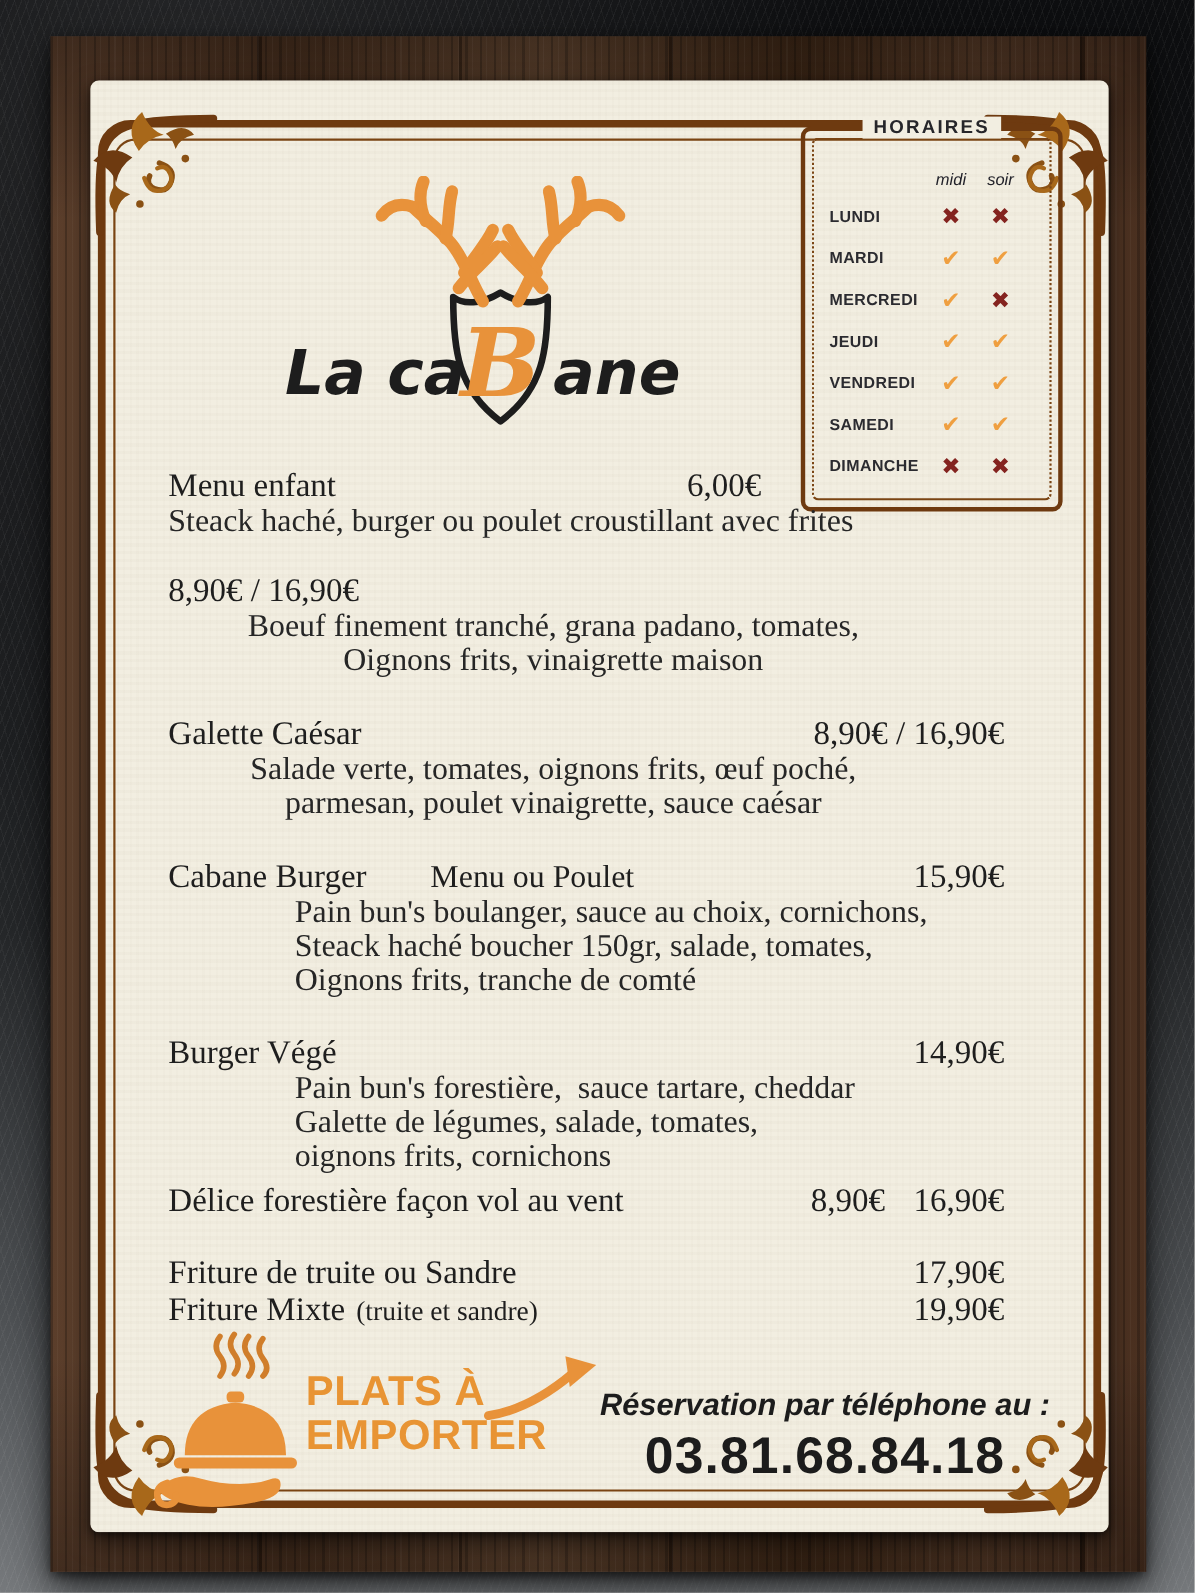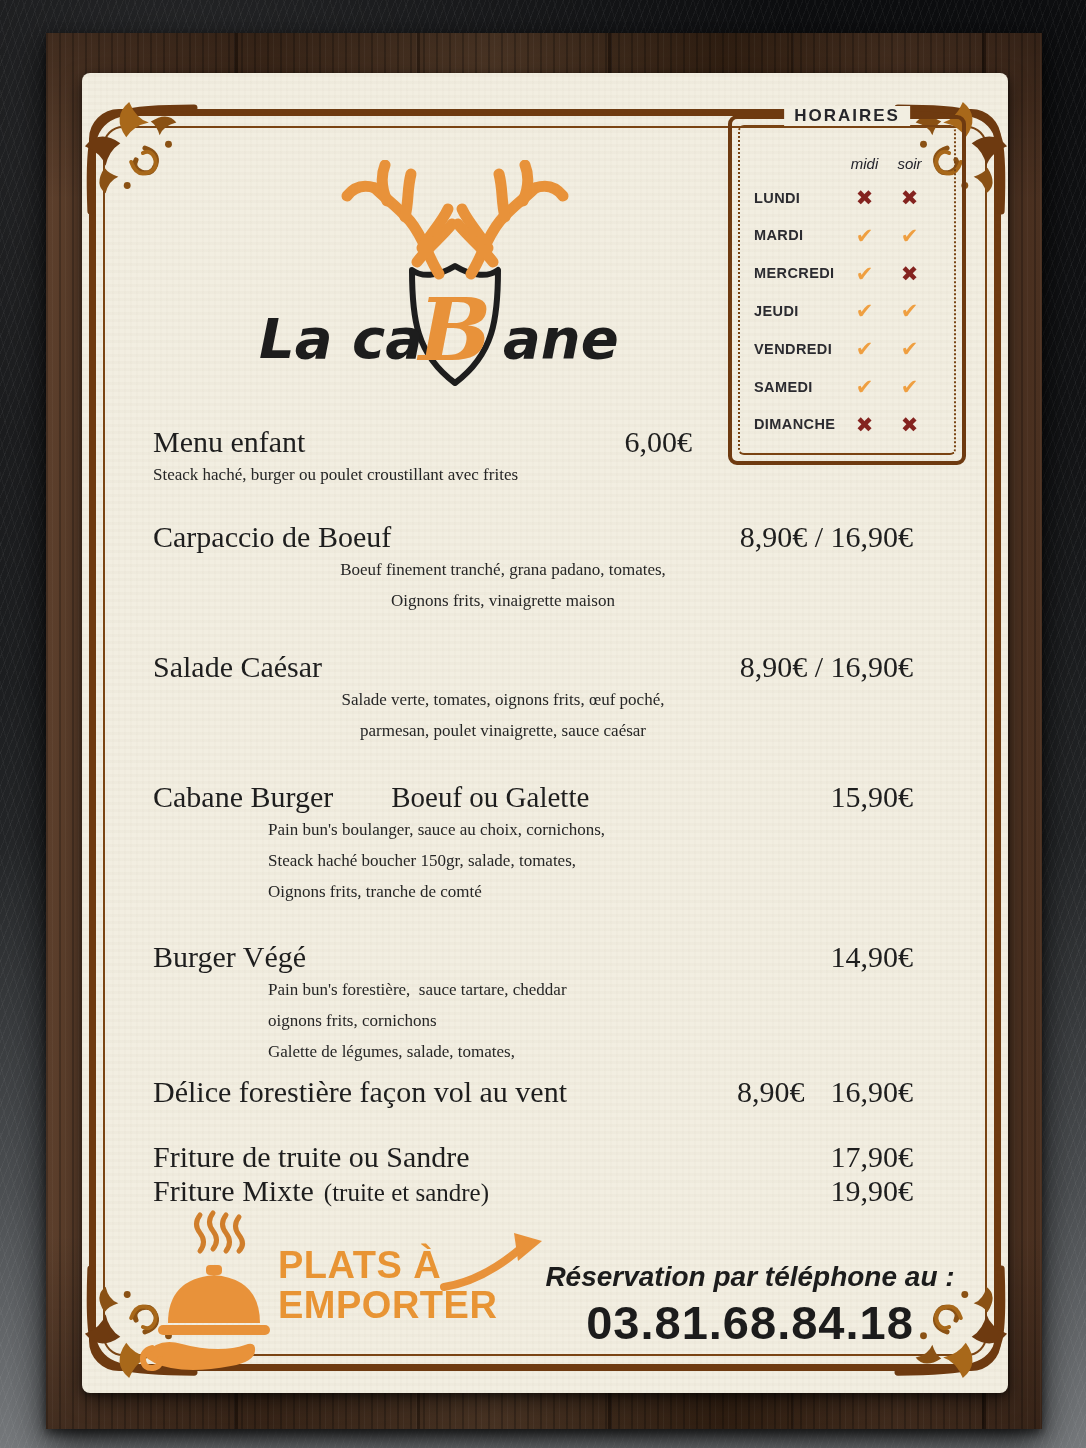--- a/index.html
+++ b/index.html
@@ -74,21 +74,21 @@
   
   .menu{position:absolute;left:71px;top:352px;width:760px;color:#1e1e1e;
     font-family:"Liberation Serif","DejaVu Serif",serif;}
   .irow{display:flex;justify-content:space-between;align-items:baseline;height:34px;}
   .irow.p-narrow{padding-right:221px;}
   .iname{font-size:30px;white-space:nowrap;}
   .isub{font-size:29px;margin-left:58px;}
   .inote{font-size:25px;margin-left:10px;font-family:Liberation Serif, serif;}
   .price{font-size:30px;white-space:nowrap;}
   .price .p2{margin-left:26px;text-align:right;}
-  .desc{font-size:17px;line-height:31px;color:#262626;}
+  .desc{font-size:29px;line-height:31px;color:#262626;}
   .desc div{white-space:pre-wrap;}
   .desc.center{width:640px;margin-left:30px;text-align:center;}
   .desc.indent{padding-left:115px;}
   .mb30{margin-bottom:30px;}.mb34{margin-bottom:34px;}.mb33{margin-bottom:33px;}
   .mb8{margin-bottom:8px;}.mb31{margin-bottom:31px;}.mb0{margin-bottom:0;}
 
   
   .cloche{position:absolute;left:56px;top:1136px;width:150px;height:176px;}
   .takeaway{position:absolute;left:196px;top:1172px;line-height:40px;
     font-size:38px;font-weight:bold;color:#e89434;letter-spacing:.5px;}
@@ -210,61 +210,60 @@
           <span class="iname">Menu enfant</span>
           <span class="price">6,00€</span>
         </div>
         <div class="desc">
           <div>Steack haché, burger ou poulet croustillant avec frites</div>
         </div>
       </div>
 
       <div class="item mb34">
         <div class="irow">
-          <span class="iname">Carpaccio de Boeuf</span>
           <span class="price">8,90€ / 16,90€</span>
         </div>
         <div class="desc center">
           <div>Boeuf finement tranché, grana padano, tomates,</div>
           <div>Oignons frits, vinaigrette maison</div>
         </div>
       </div>
 
       <div class="item mb34">
         <div class="irow">
-          <span class="iname">Salade Caésar</span>
+          <span class="iname">Galette Caésar</span>
           <span class="price">8,90€ / 16,90€</span>
         </div>
         <div class="desc center">
           <div>Salade verte, tomates, oignons frits, œuf poché,</div>
           <div>parmesan, poulet vinaigrette, sauce caésar</div>
         </div>
       </div>
 
       <div class="item mb33">
         <div class="irow">
-          <span class="iname"><span>Cabane Burger</span><span class="isub">Boeuf ou Galette</span></span>
+          <span class="iname"><span>Cabane Burger</span><span class="isub">Menu ou Poulet</span></span>
           <span class="price">15,90€</span>
         </div>
         <div class="desc indent">
           <div>Pain bun's boulanger, sauce au choix, cornichons,</div>
           <div>Steack haché boucher 150gr, salade, tomates,</div>
           <div>Oignons frits, tranche de comté</div>
         </div>
       </div>
 
       <div class="item mb8">
         <div class="irow">
           <span class="iname">Burger Végé</span>
           <span class="price">14,90€</span>
         </div>
         <div class="desc indent">
           <div>Pain bun's forestière,  sauce tartare, cheddar</div>
+          <div>Galette de légumes, salade, tomates,</div>
           <div>oignons frits, cornichons</div>
-          <div>Galette de légumes, salade, tomates,</div>
         </div>
       </div>
 
       <div class="item mb31">
         <div class="irow">
           <span class="iname">Délice forestière façon vol au vent</span>
           <span class="price"><span>8,90€</span><span class="p2">16,90€</span></span>
         </div>
       </div>
 

